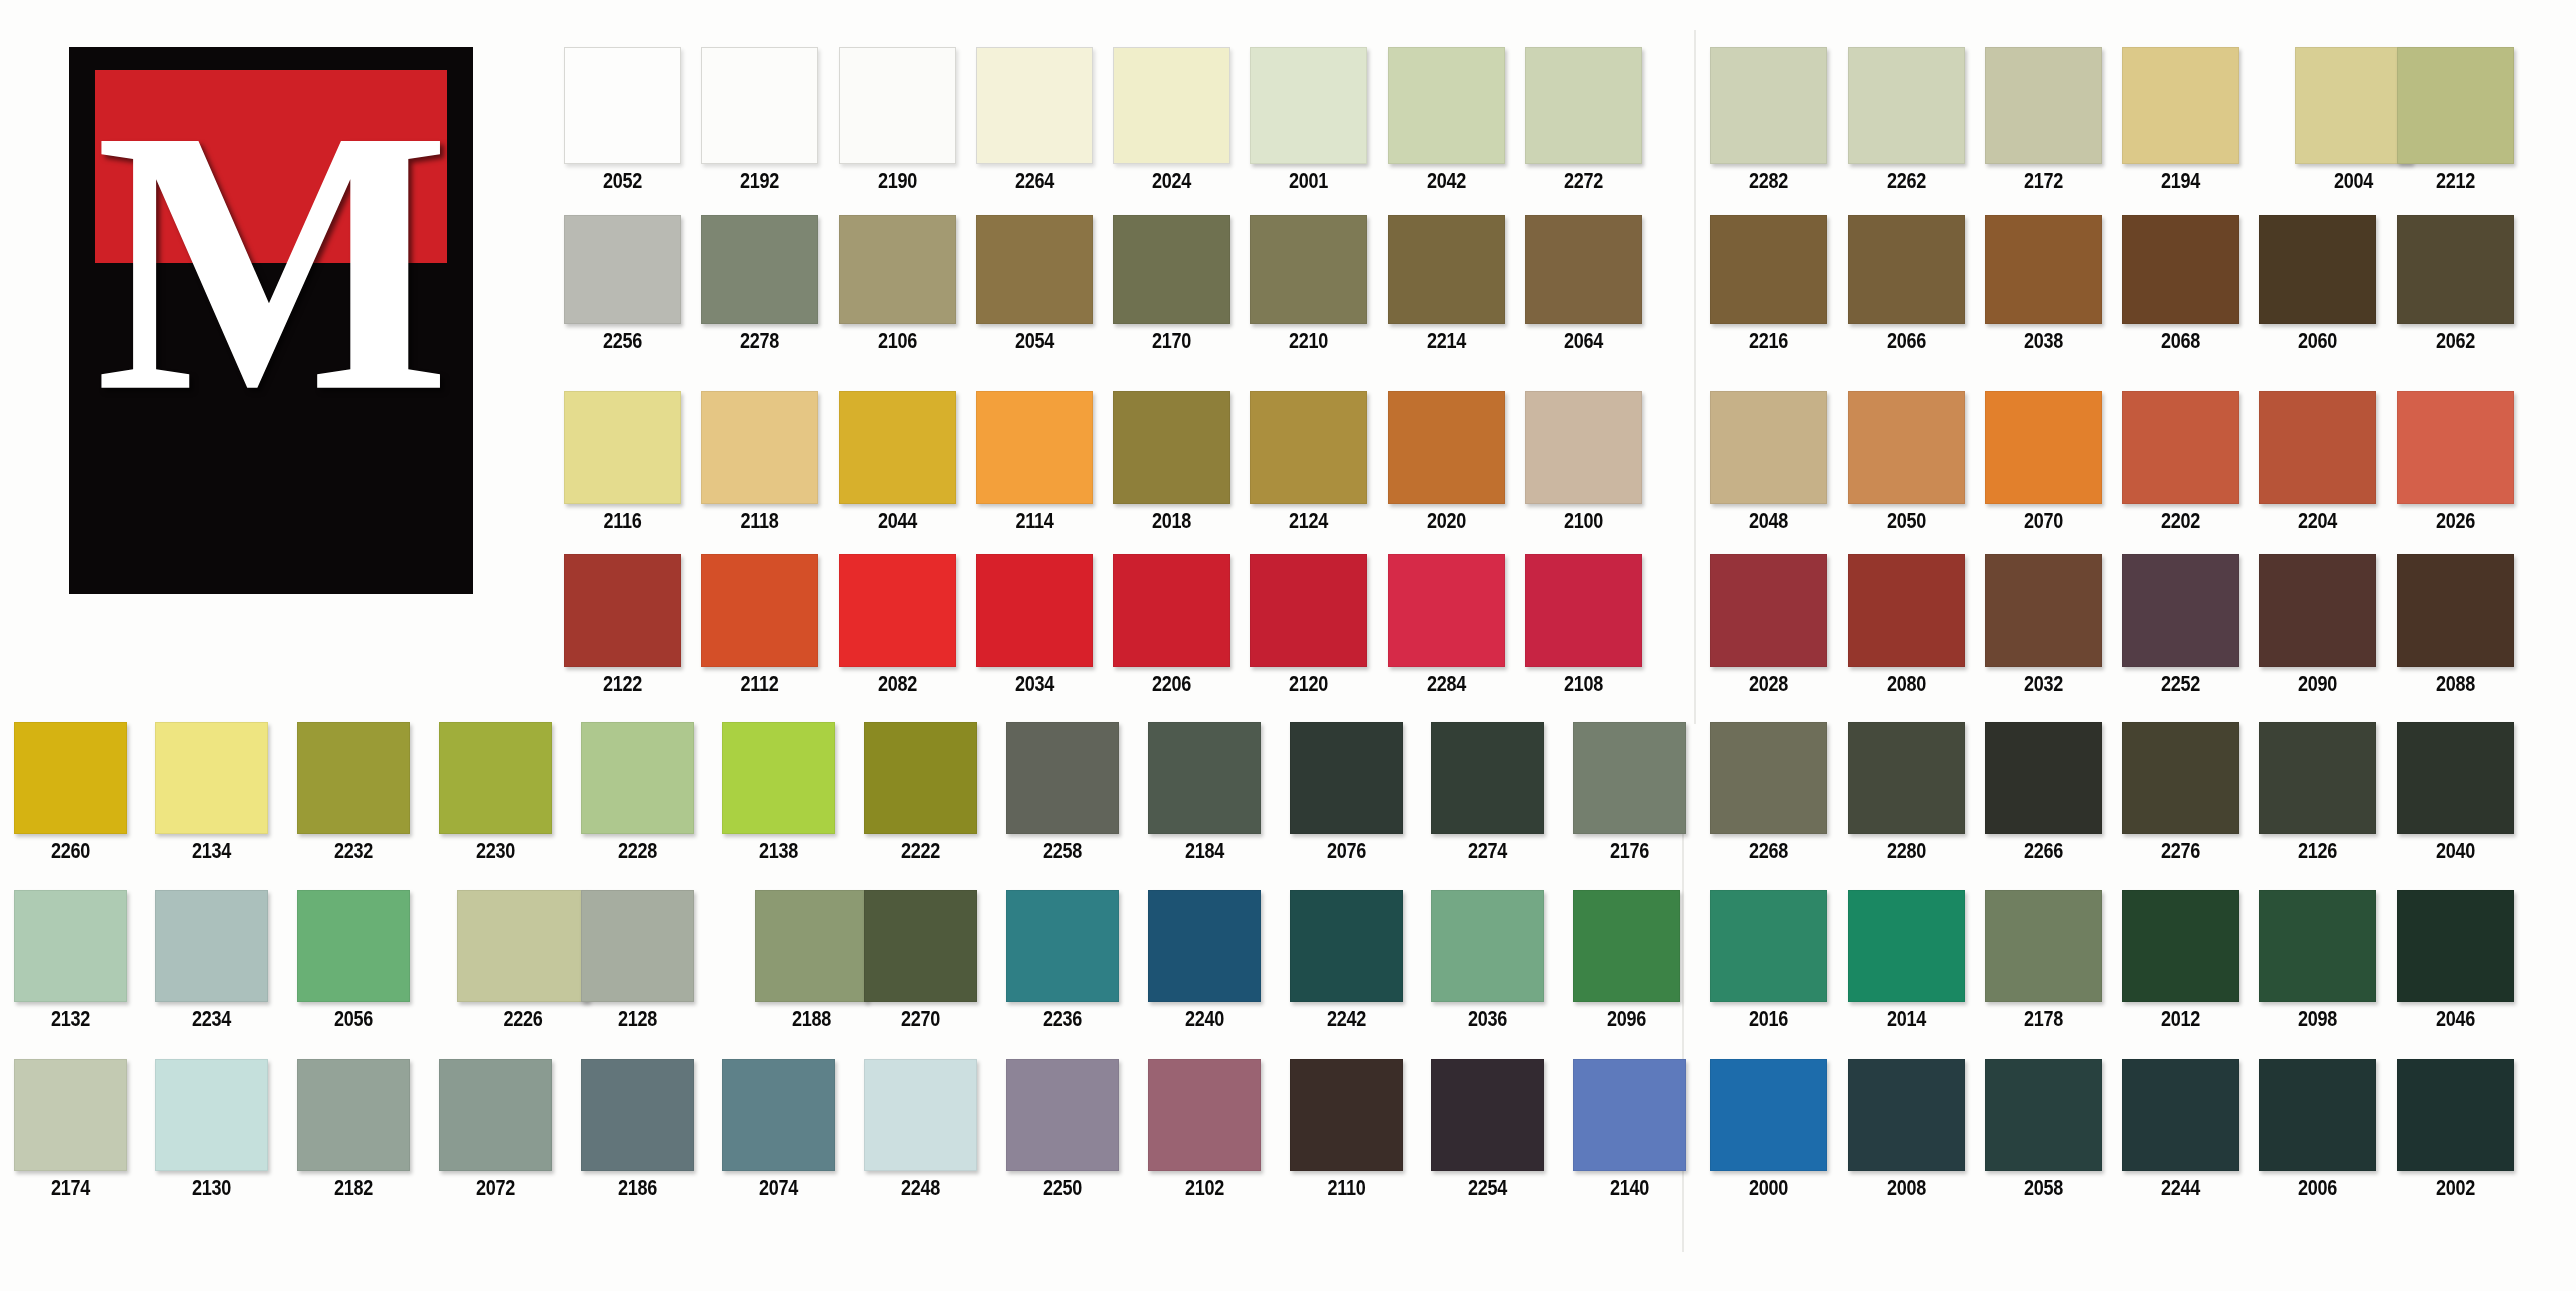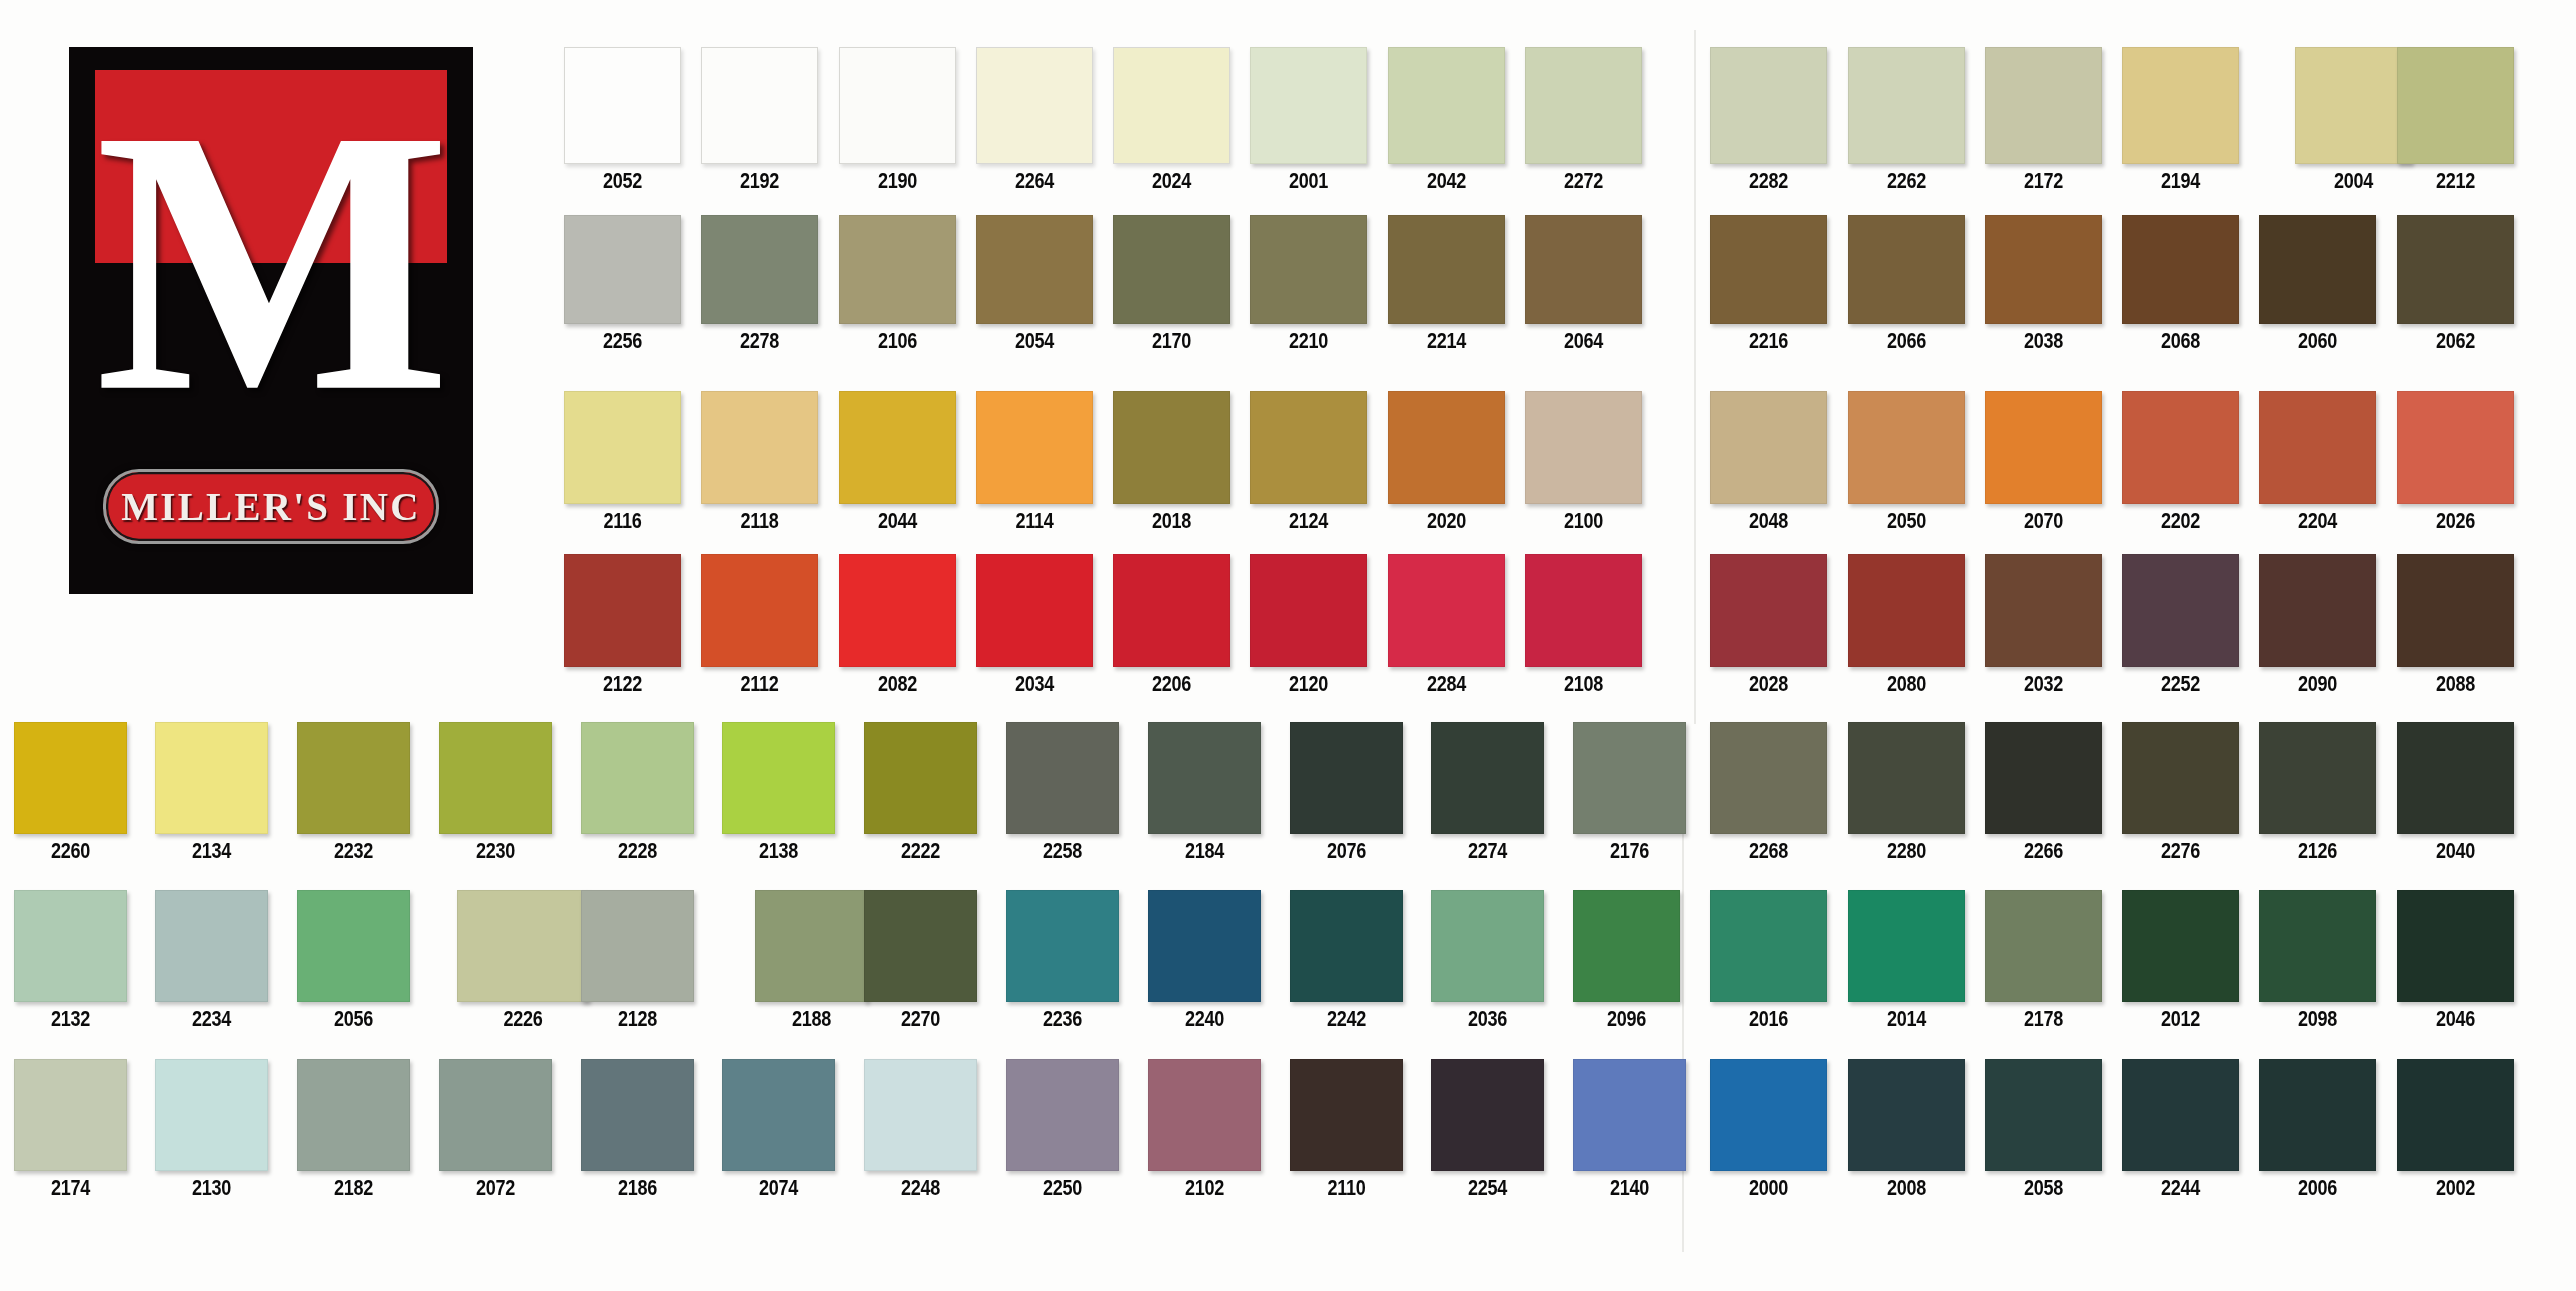--- a/index.html
+++ b/index.html
@@ -101,23 +101,20 @@
     background: #e9e9e6;
   }
 </style>
 </head>
 <body>
 
 <div id="logo-block">
   <div id="logo-mark">
     <div class="m-letter">M</div>
   </div>
-  <div id="logo-ribbon">
-    <span class="ribbon-text">MILLER'S INC</span>
-  </div>
 </div>
 
 <div class="divider" style="left:1694px; top:30px; height:694px;"></div>
 <div class="divider" style="left:1682px; top:724px; height:528px;"></div>
 
 <div id="swatch-grid">
     <div class="swatch light-chip" style="left: 564px; top: 47px; width: 117px;">
       <div class="chip" style="height: 117px; background: rgb(253, 253, 252);"></div>
       <div class="code">2052</div>
     </div>

